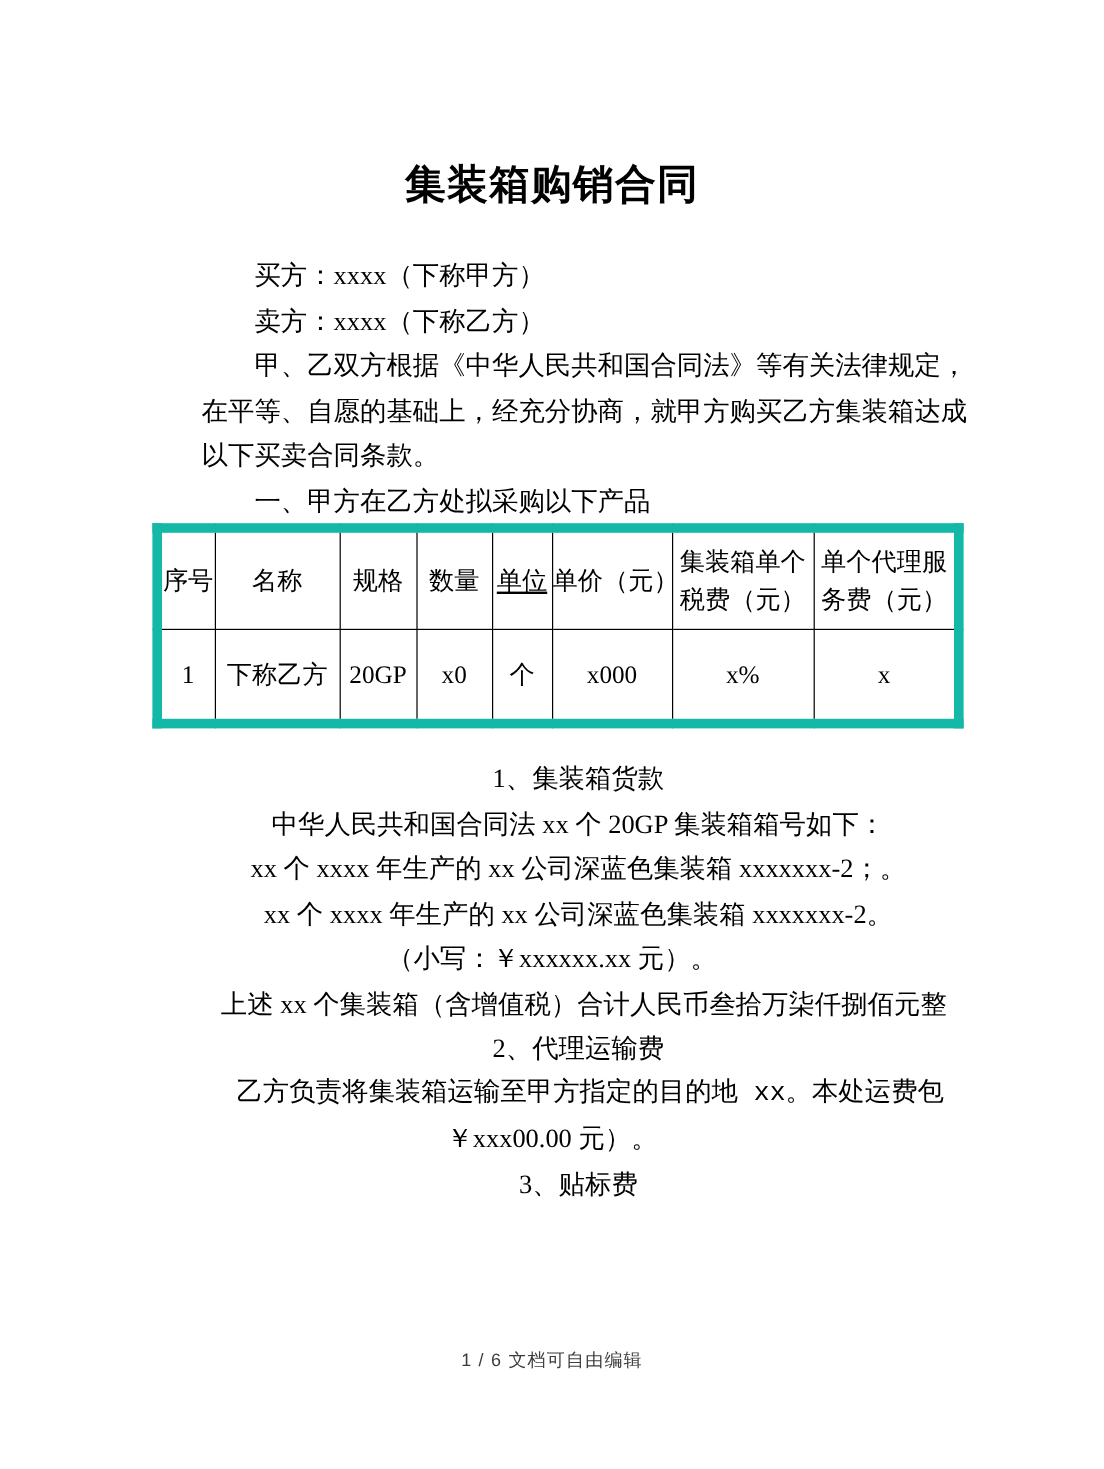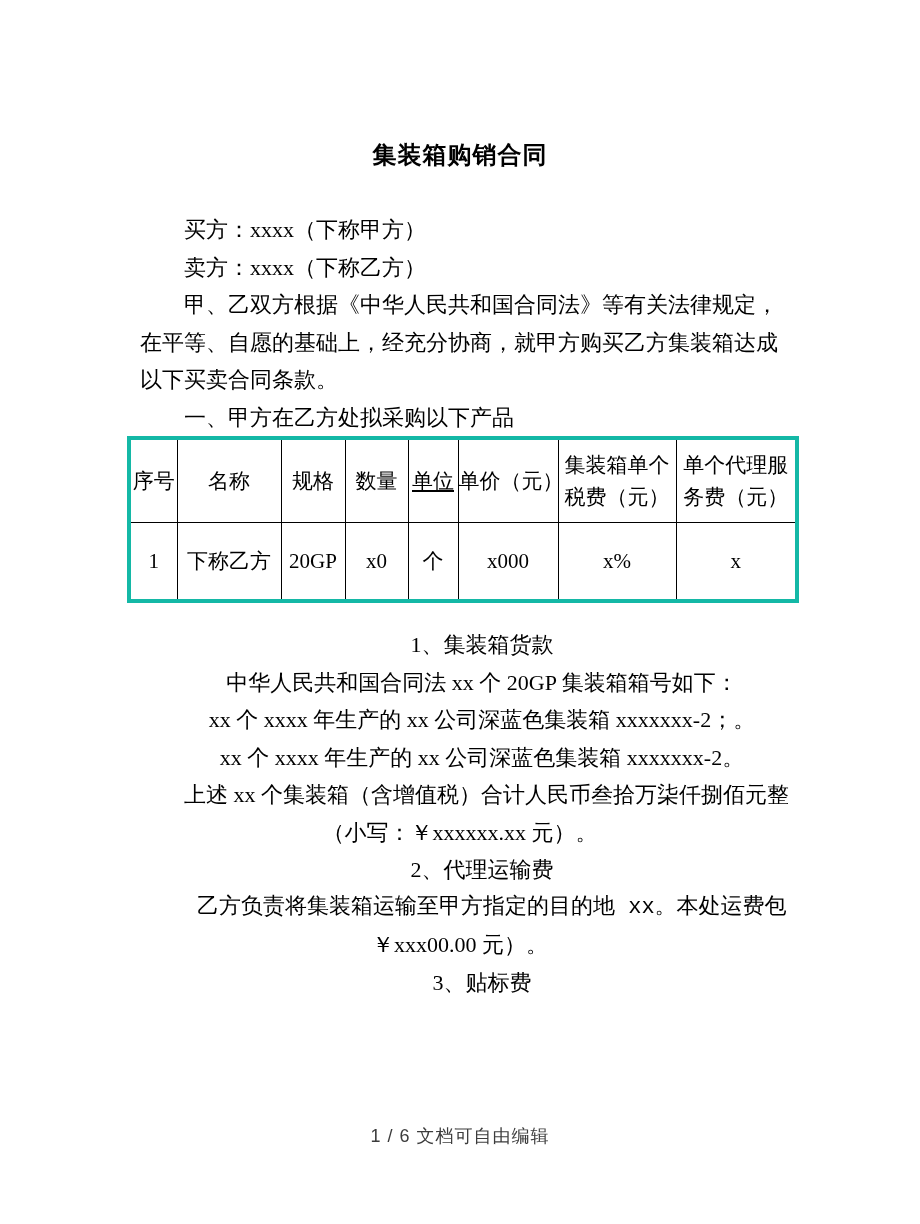--- a/index.html
+++ b/index.html
@@ -5,56 +5,56 @@
   html,body{margin:0;padding:0;background:#ffffff;}
   .page{
     width:920px;height:1224px;
     background:#ffffff;color:#000000;
     position:relative;overflow:hidden;
     font-family:"Liberation Serif","DejaVu Serif",serif;
   }
   .doc-title{
     margin:136px 0 0 0;
     font-family:"Liberation Sans","DejaVu Sans",sans-serif;
-    font-weight:bold;font-size:24px;line-height:37px;
+    font-weight:bold;font-size:34px;line-height:37px;
     text-align:center;letter-spacing:1px;
   }
   .content{padding:0 140px;font-size:22px;}
-  .block-before{margin-top:38px;}
+  .block-before{margin-top:38px;margin-left:28px;}
   .block-after{margin-top:23px;text-align:center;}
   .line{line-height:37.5px;white-space:nowrap;}
   .ind0{padding-left:0;}
   .ind1{padding-left:44px;}
   .ind2{padding-left:57px;font-family:Liberation Mono, monospace;}
 
   table.products{
     border-collapse:collapse;table-layout:fixed;
     width:668px;margin-left:-13px;
-    border:4px solid #14b8a6;
+    border:8px solid #14b8a6;
     font-size:21px;line-height:32px;text-align:center;padding-left:35px;
   }
   table.products th, table.products td{
     border:1px solid #000;font-weight:normal;
     vertical-align:middle;padding:0;overflow:hidden;
   }
   tr.hrow{height:84px;}
   tr.brow{height:79px;}
   th.h-xuhao{padding:0 6px;}
   th.h-danwei{padding:0 6px;text-decoration:underline;}
   th.h-danjia{white-space:nowrap;}
   th.h-tax{text-align:center;padding:0 11px;}
   th.h-service{padding:0 6px;}
   td.c-name{padding:0 15px;}
   td.nowrap{white-space:nowrap;}
 
   .page-footer{
     position:absolute;left:0;right:0;top:1124px;
     text-align:center;
     font-family:"Liberation Sans","DejaVu Sans",sans-serif;
-    font-size:18px;color:#3c3c3c;letter-spacing:1px;
+    font-size:15px;color:#3c3c3c;letter-spacing:1px;
   }
 </style>
 </head>
 <body>
 
 <div class="page">
 
   <h1 class="doc-title">集装箱购销合同</h1>
 
   <div class="content">
@@ -101,22 +101,22 @@
         <td class="nowrap">x</td>
       </tr>
     </tbody>
       </table>
 
     <div class="block-after">
       <div class="line ind1">1、集装箱货款</div>
       <div class="line ind1">中华人民共和国合同法 xx 个 20GP 集装箱箱号如下：</div>
       <div class="line ind1">xx 个 xxxx 年生产的 xx 公司深蓝色集装箱 xxxxxxx-2；。</div>
       <div class="line ind1">xx 个 xxxx 年生产的 xx 公司深蓝色集装箱 xxxxxxx-2。</div>
+      <div class="line ind0">（小写：￥xxxxxx.xx 元）。</div>
       <div class="line ind1">上述 xx 个集装箱（含增值税）合计人民币叁拾万柒仟捌佰元整</div>
-      <div class="line ind0">（小写：￥xxxxxx.xx 元）。</div>
       <div class="line ind1">2、代理运输费</div>
       <div class="line ind2">乙方负责将集装箱运输至甲方指定的目的地 xx。本处运费包</div>
       <div class="line ind0">￥xxx00.00 元）。</div>
       <div class="line ind1">3、贴标费</div>
     </div>
 
   </div>
 
   <div class="page-footer">1 / 6 文档可自由编辑</div>
 

